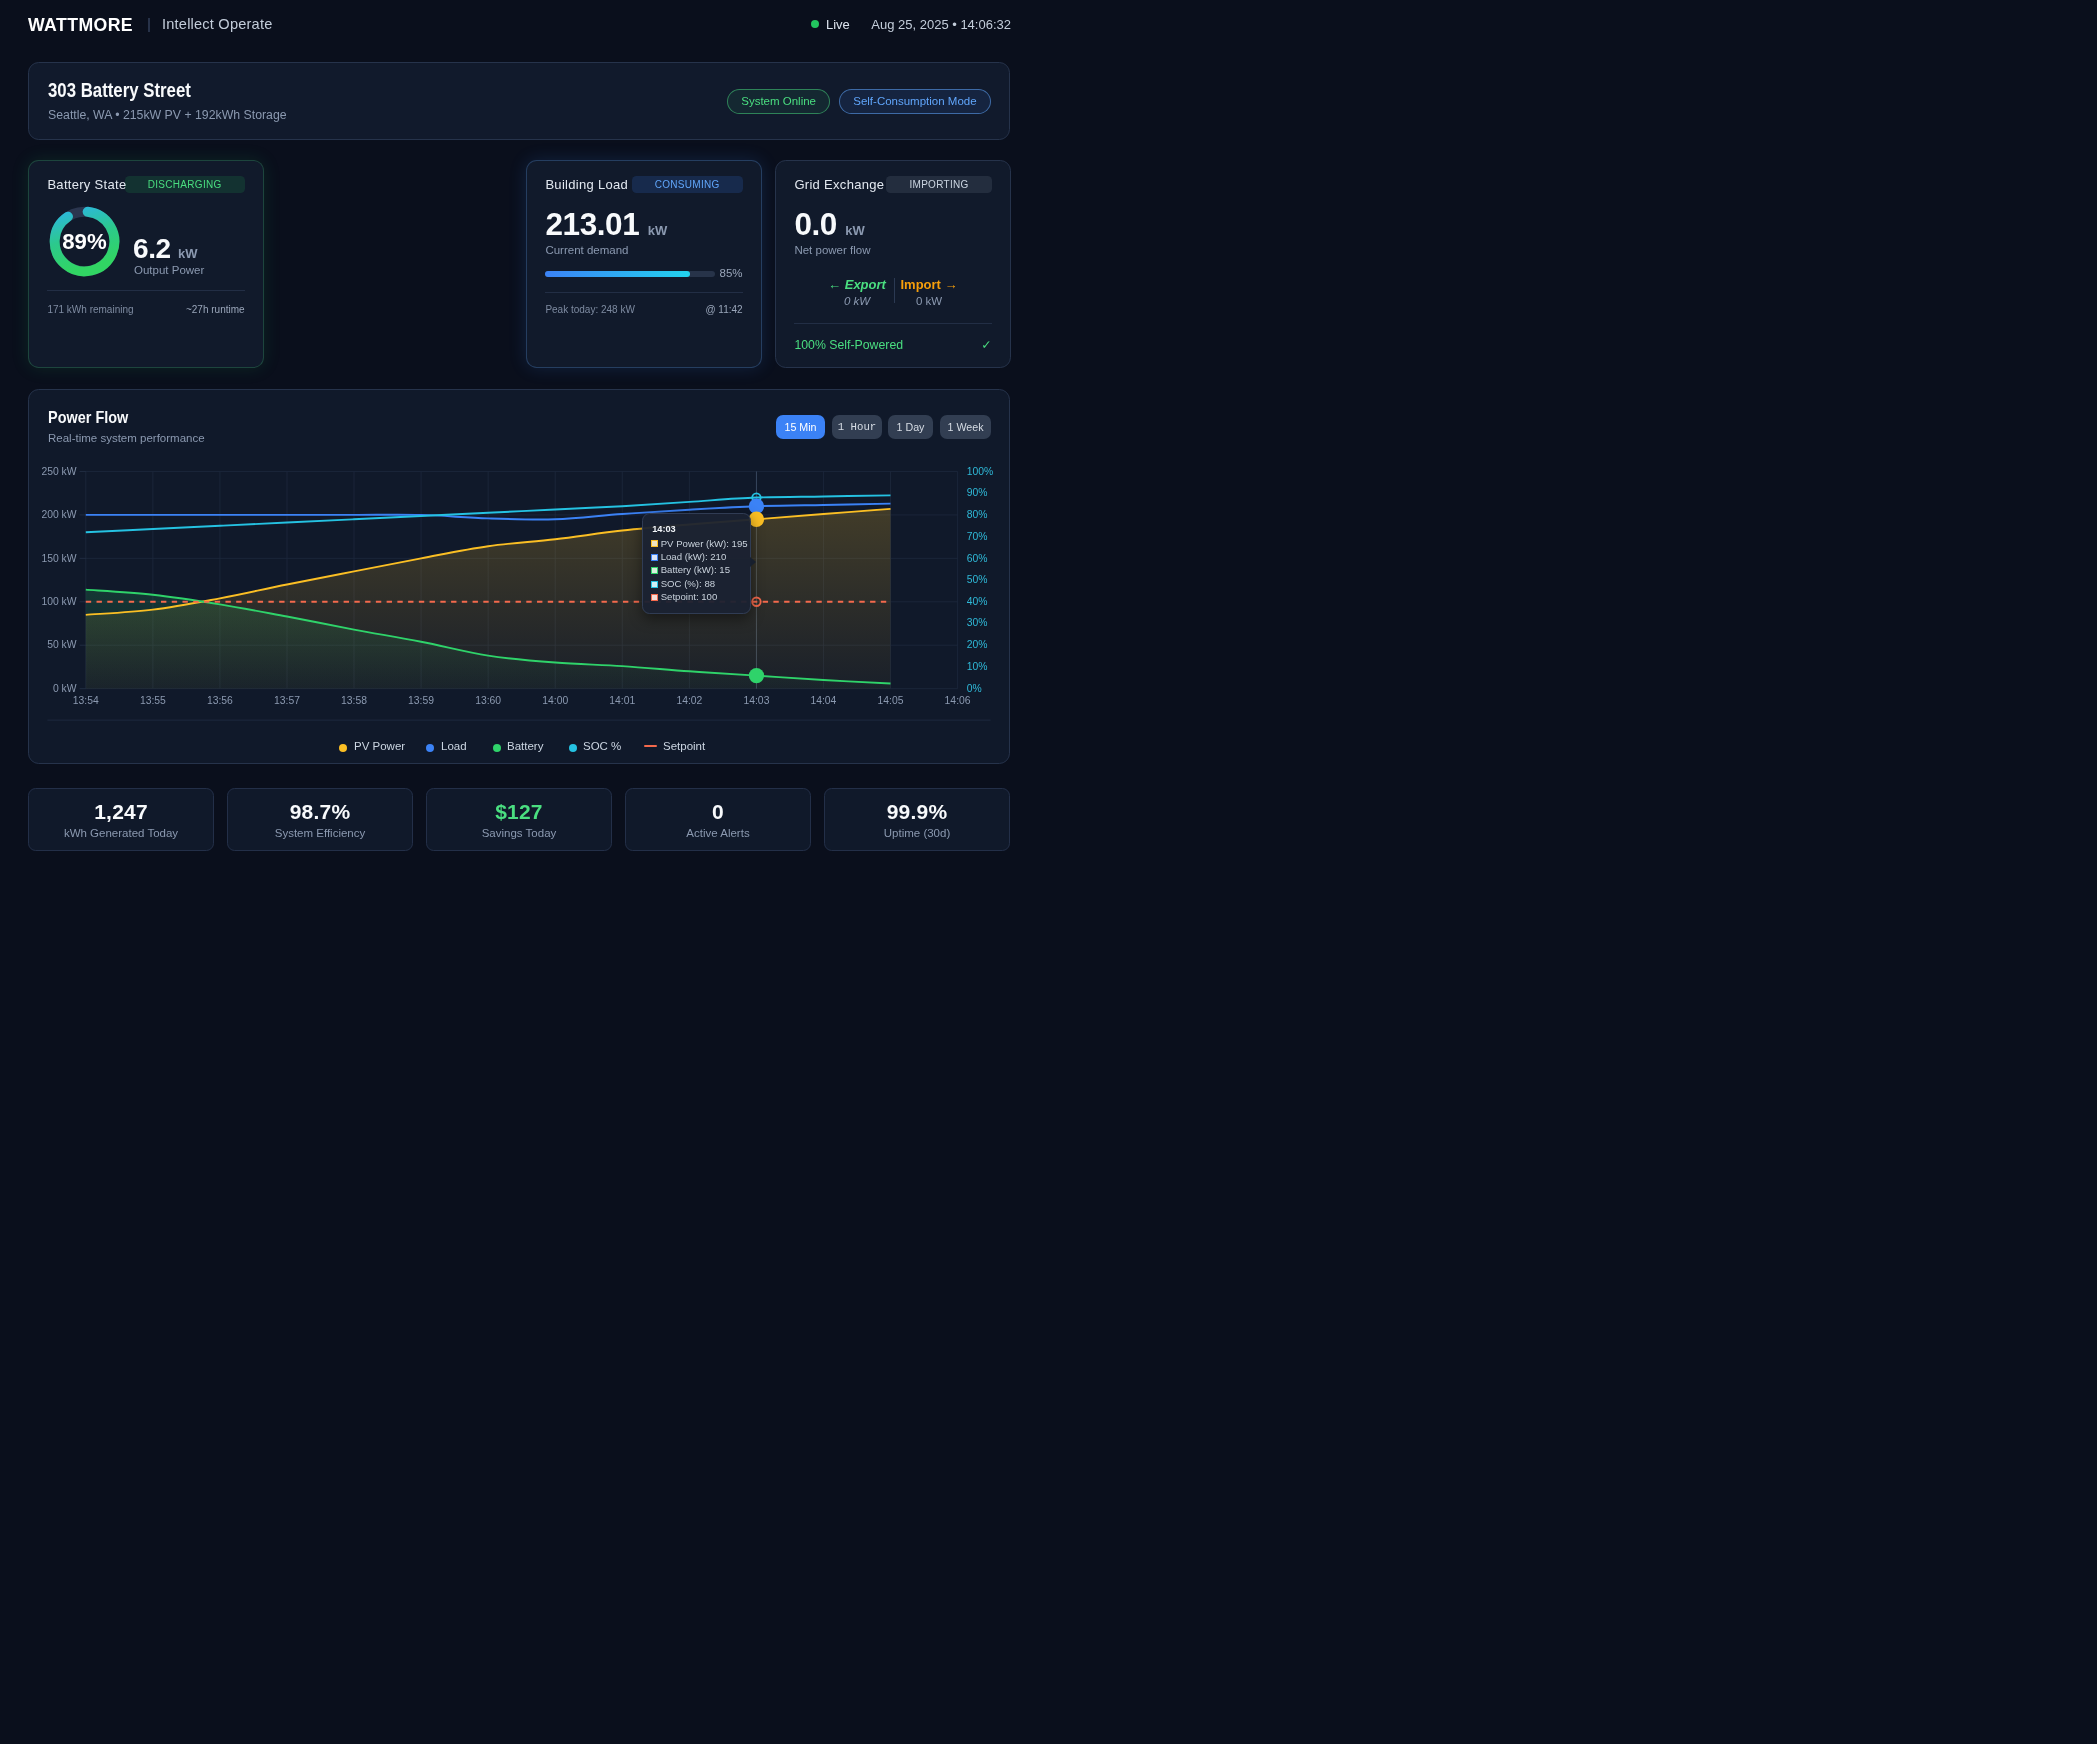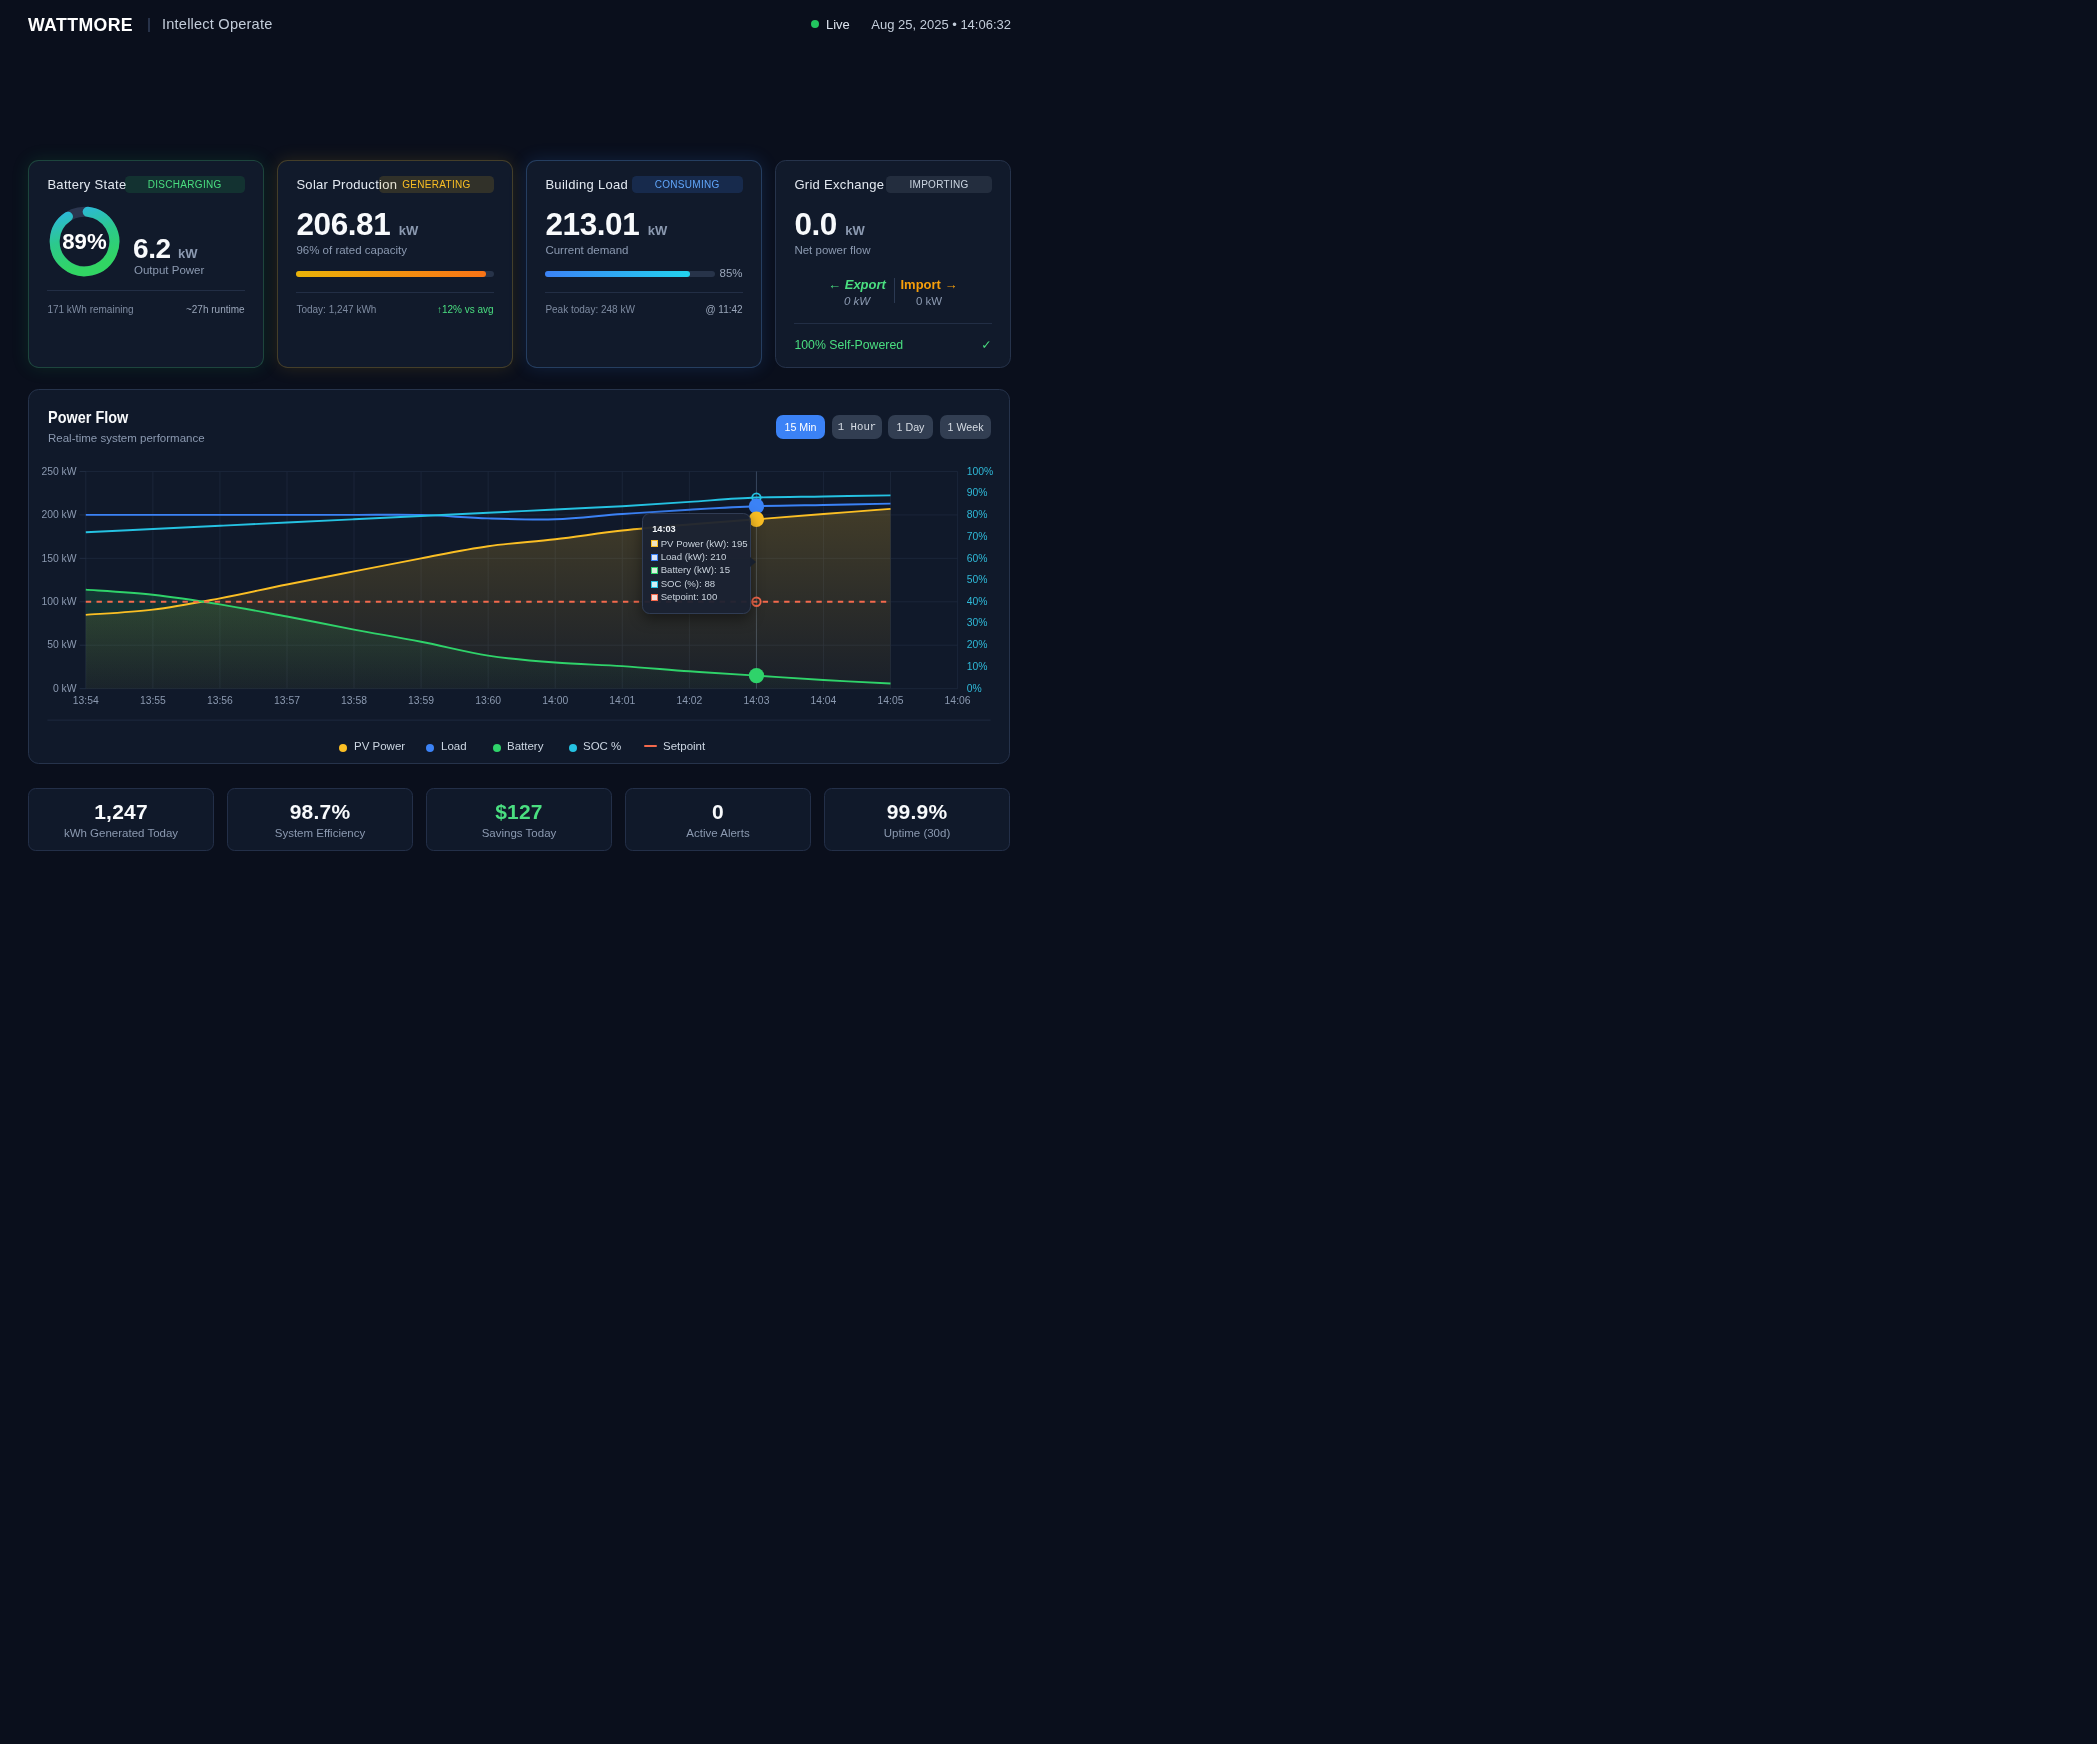--- a/index.html
+++ b/index.html
@@ -67,20 +67,26 @@
 </head>
 <body>
 <div id="page">
   <div class="abs" id="logo">WATTMORE</div>
   <div class="abs" id="hsep">|</div>
   <div class="abs" id="hsub">Intellect Operate</div>
   <div class="abs" id="livedot"></div>
   <div class="abs" id="livetxt">Live</div>
   <div class="abs" id="datetxt">Aug 25, 2025 • 14:06:32</div>
 
+  <div class="card" id="site">
+    <h1>303 Battery Street</h1>
+    <div class="sub">Seattle, WA • 215kW PV + 192kWh Storage</div>
+    <div class="pill" id="pill1">System Online</div>
+    <div class="pill" id="pill2">Self‑Consumption Mode</div>
+  </div>
 
   <div class="card mcard" id="mc1">
     <div class="mtitle">Battery State</div>
     <div class="badge bgreen">DISCHARGING</div>
     <svg class="abs" style="left:17.7px; top:43px;" width="75" height="75" viewBox="0 0 98 98">
       <defs>
         <linearGradient id="ringg" x1="0" y1="0" x2="0.3" y2="1">
           <stop offset="0" stop-color="#2cb7e2"></stop>
             <stop offset="0.5" stop-color="#2cc98c"></stop>
             <stop offset="1" stop-color="#31d563"></stop>
@@ -89,31 +95,20 @@
       <circle cx="49" cy="49" r="39" fill="none" stroke="#2b364f" stroke-width="13"></circle>
       <path d="M53.08 10.21 A39 39 0 1 1 27.42 16.52" fill="none" stroke="url(#ringg)" stroke-width="13" stroke-linecap="round"></path>
       <text x="49" y="59" text-anchor="middle" font-size="29" font-weight="bold" fill="#ffffff" font-family="Liberation Sans">89%</text>
     </svg>
     <div class="abs" style="left:104px; top:72px; font-size:28px; font-weight:bold; color:#f8fafc; letter-spacing:-0.4px;">6.2 <span style="font-size:13px; color:#8b99b0; letter-spacing:0;">kW</span></div>
     <div class="abs" style="left:105px; top:103px; font-size:11.5px; color:#8b99b0;">Output Power</div>
     <div class="divider" style="top:129px;"></div>
     <div class="brow" style="top:143px;">171 kWh remaining <span style="float:right; color:#9aa6ba;margin-left:40px;">~27h runtime</span></div>
   </div>
 
-  <div class="card mcard" id="mc2">
-    <div class="mtitle">Solar Production</div>
-    <div class="badge byellow">GENERATING</div>
-    <div class="bignum">206.81 <span>kW</span></div>
-    <div class="numsub">96% of rated capacity</div>
-    <div class="bartrack" style="right:18.4px;">
-        <div class="barfill" style="width:96%; background:linear-gradient(90deg,#eab308,#f97316);"></div>
-      </div>
-    <div class="divider" style="top:131px;"></div>
-    <div class="brow" style="top:143px;">Today: 1,247 kWh <span style="float:right; color:#4ade80;">↑12% vs avg</span></div>
-  </div>
 
   <div class="card mcard" id="mc3">
     <div class="mtitle">Building Load</div>
     <div class="badge bblue">CONSUMING</div>
     <div class="bignum">213.01 <span>kW</span></div>
     <div class="numsub">Current demand</div>
     <div class="bartrack" style="width:170px;">
         <div class="barfill" style="width:85%; background:linear-gradient(90deg,#3b82f6,#22d3ee);"></div>
       </div>
     <div class="abs" style="right:18.4px; top:106px; font-size:11.5px; color:#9aa6ba;padding-left:28px;">85%</div>

